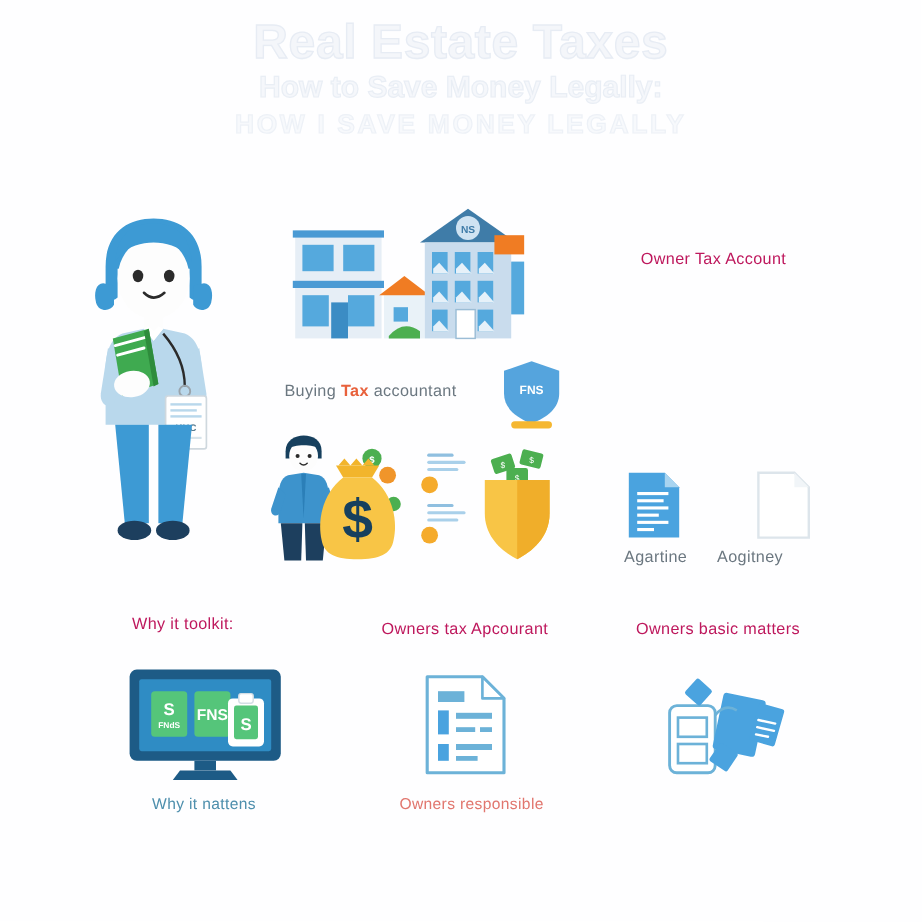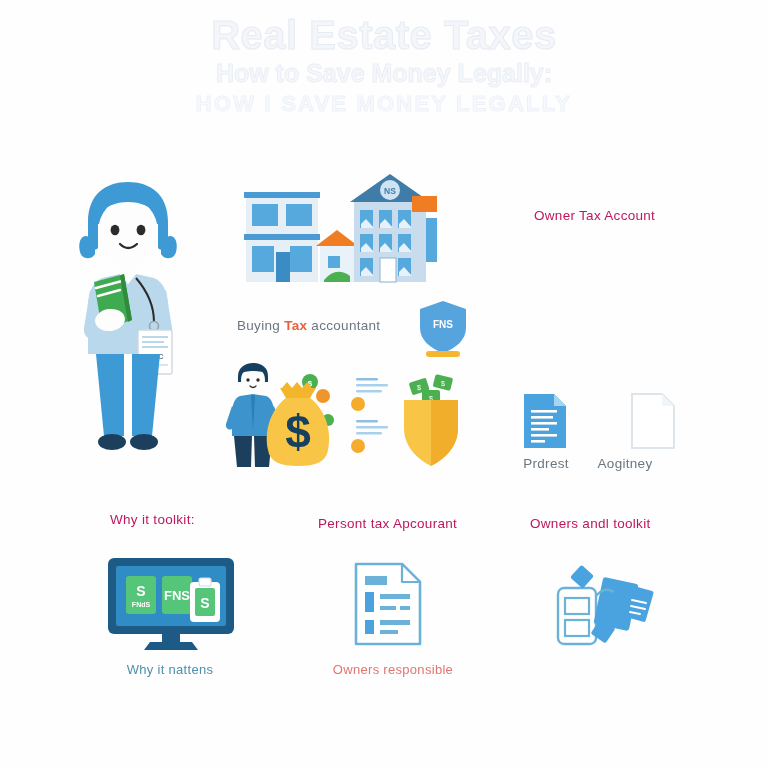--- a/index.html
+++ b/index.html
@@ -302,26 +302,26 @@
     </svg>
   </div>
 
   <div class="abs" id="doc-white">
     <svg viewBox="0 0 50 58" width="50" height="58" xmlns="http://www.w3.org/2000/svg">
       <path d="M4 2 L34 2 L46 14 L46 56 L4 56 Z" fill="#ffffff" stroke="#dde5eb" stroke-width="2"></path>
       <path d="M34 2 L46 14 L34 14 Z" fill="#f1f5f8"></path>
     </svg>
   </div>
 
-  <div class="abs label label-gray caption-center" id="doc-blue-label">Prdrest</div>
+  <div class="abs label label-gray caption-center" id="doc-blue-label">Agartine</div>
   <div class="abs label label-gray caption-center" id="doc-white-label">Aogitney</div>
 
   <div class="abs label" id="why-heading">Why it toolkit:</div>
-  <div class="abs label" id="persont-heading">Persont tax Apcourant</div>
-  <div class="abs label" id="toolkit-heading">Owners andl toolkit</div>
+  <div class="abs label" id="persont-heading">Owners tax Apcourant</div>
+  <div class="abs label" id="toolkit-heading">Owners basic matters</div>
 
   <div class="abs" id="monitor-bottom">
     <svg viewBox="0 0 130 96" width="130" height="96" xmlns="http://www.w3.org/2000/svg">
       <rect x="2" y="2" width="126" height="76" rx="6" fill="#1d5b86"></rect>
       <rect x="10" y="10" width="110" height="60" rx="2" fill="#2f8cc4"></rect>
 
       <rect x="20" y="20" width="30" height="38" rx="3" fill="#55c57a"></rect>
       <text x="35" y="40" font-family="Liberation Sans, sans-serif" font-size="14" font-weight="bold" fill="#ffffff" text-anchor="middle">S</text>
       <text x="35" y="51" font-family="Liberation Sans, sans-serif" font-size="7" font-weight="bold" fill="#ffffff" text-anchor="middle">FNdS</text>
 

